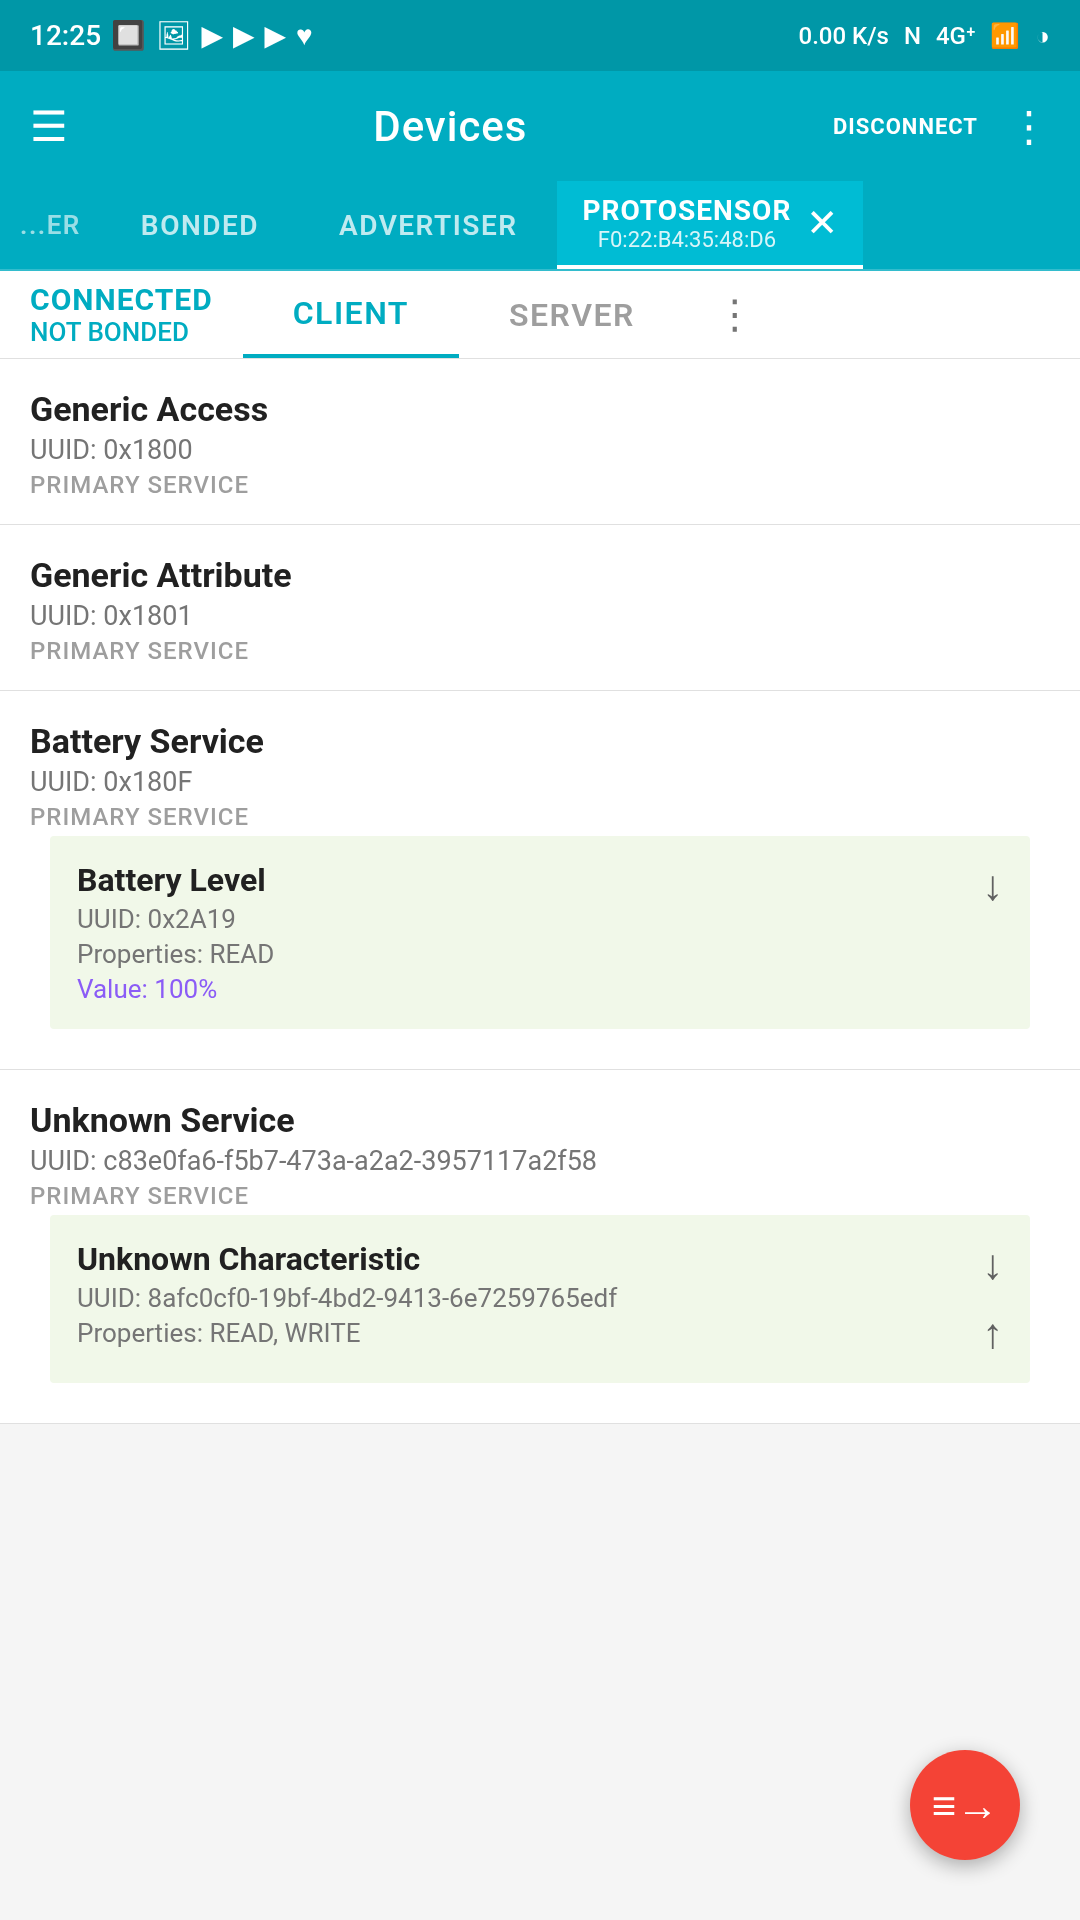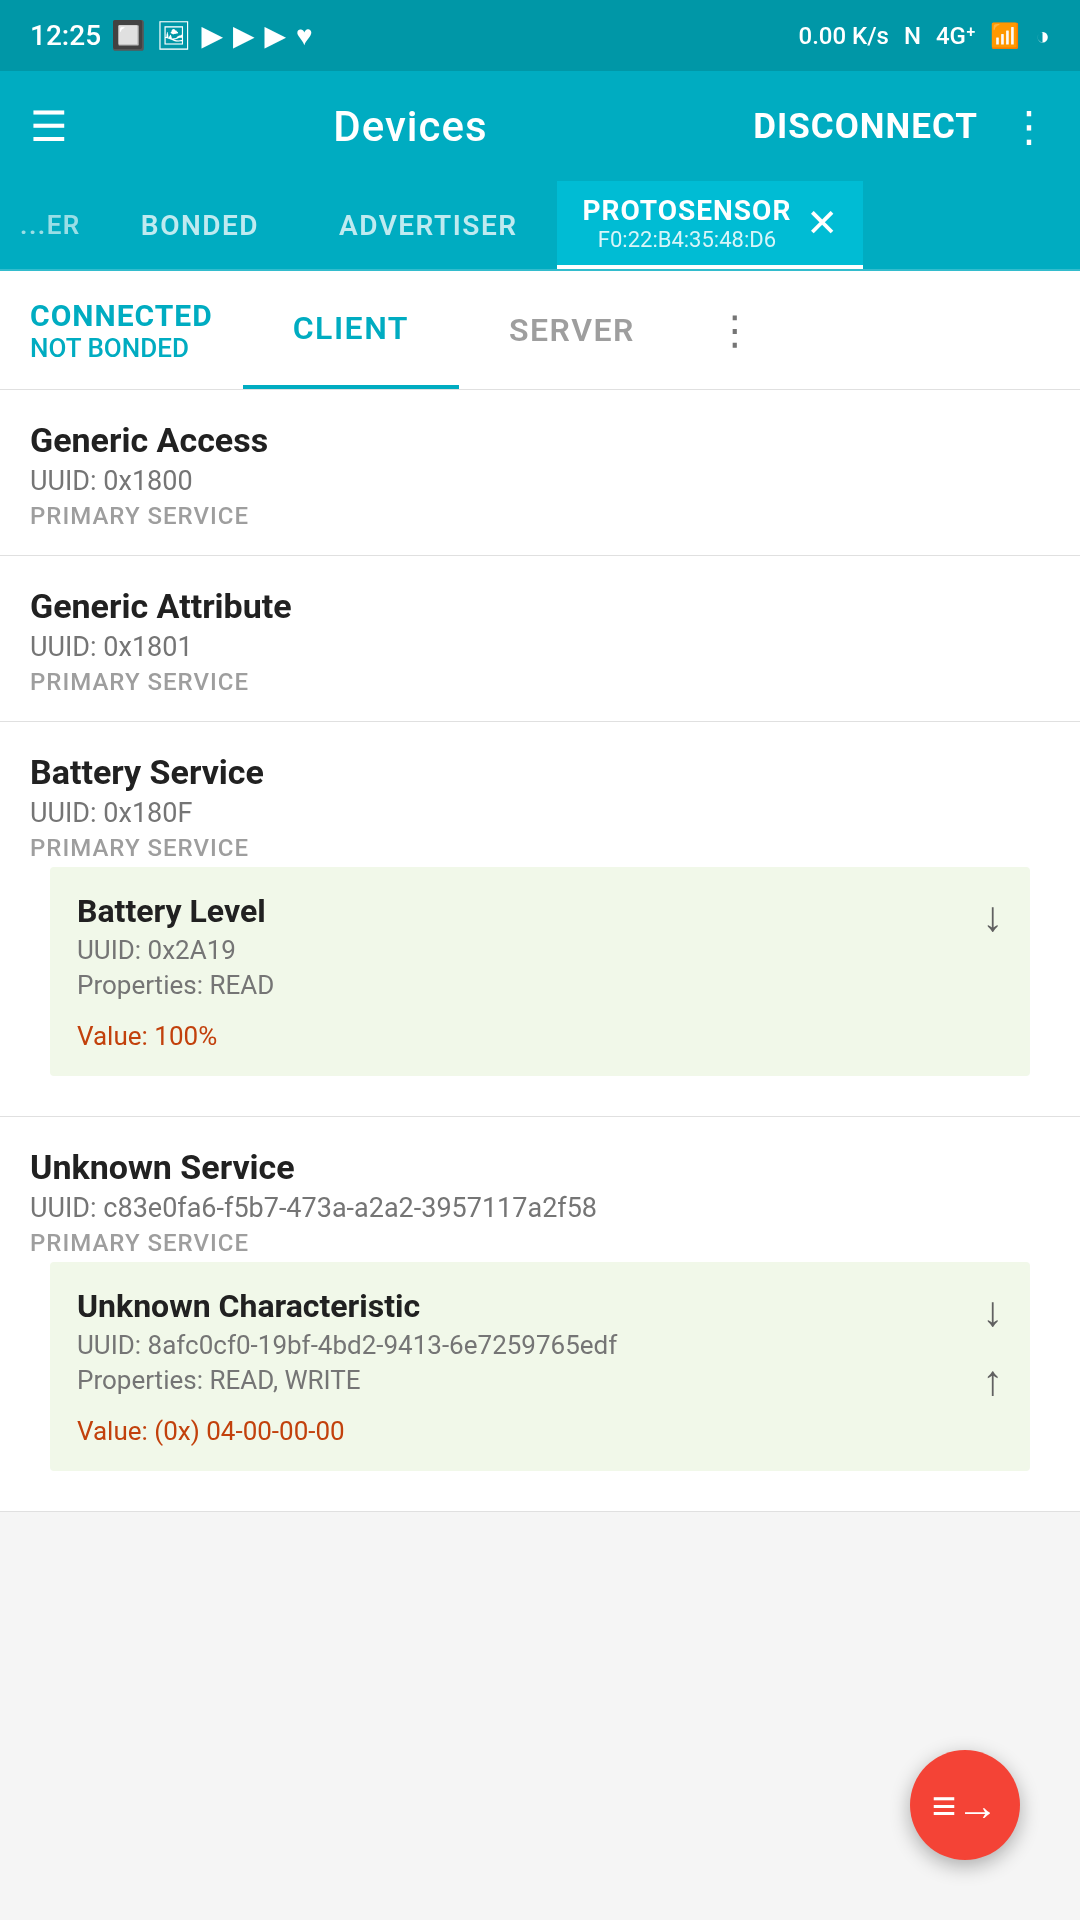--- a/index.html
+++ b/index.html
@@ -41,21 +41,21 @@
       font-size: 42px;
       font-weight: 500;
       letter-spacing: 1px;
     }
     .app-bar-actions {
       display: flex;
       align-items: center;
       gap: 30px;
     }
     .app-bar-disconnect {
-      font-size: 35px;
+      font-size: 22px;
       font-weight: 700;
       letter-spacing: 1px;
       color: white;
       cursor: pointer;
     }
     .hamburger-icon, .more-icon {
       font-size: 42px;
       cursor: pointer;
       color: white;
     }
@@ -88,21 +88,21 @@
     }
     .tab-item-with-close {
       display: flex;
       align-items: center;
       background: #00bcd4;
     }
 
     
     .sub-header {
       background: white;
-      height: 119px;
+      height: 88px;
       display: flex;
       align-items: center;
       border-bottom: 1px solid #e0e0e0;
       padding: 0 0;
     }
     .connection-status {
       padding: 0 30px;
       display: flex;
       flex-direction: column;
       justify-content: center;
@@ -199,22 +199,22 @@
       color: #757575;
       margin-top: 5px;
     }
     .characteristic-props {
       font-size: 26px;
       color: #757575;
       margin-top: 5px;
     }
     .characteristic-value {
       font-size: 26px;
-      color: #c2410c;
-      margin-top: 21px;
+      color: #8b5cf6;
+      margin-top: 5px;
     }
     .characteristic-actions {
       display: flex;
       flex-direction: column;
       align-items: center;
       gap: 20px;
       padding-left: 15px;
     }
     .download-icon {
       font-size: 42px;
@@ -378,24 +378,20 @@
       <div class="characteristic-content">
         <div class="characteristic-name">Unknown Characteristic</div>
         <div class="characteristic-uuid">
           <span>UUID:</span>
           <span>8afc0cf0-19bf-4bd2-9413-6e7259765edf</span>
         </div>
         <div class="characteristic-props">
           <span>Properties:</span>
           <span>READ, WRITE</span>
         </div>
-        <div class="characteristic-value">
-          <span>Value:</span>
-          <span>(0x) 04-00-00-00</span>
-        </div>
       </div>
       <div class="characteristic-actions">
         <span class="download-icon">↓</span>
         <span class="upload-icon">↑</span>
       </div>
     </div>
   </div>
 
 </div>
 

